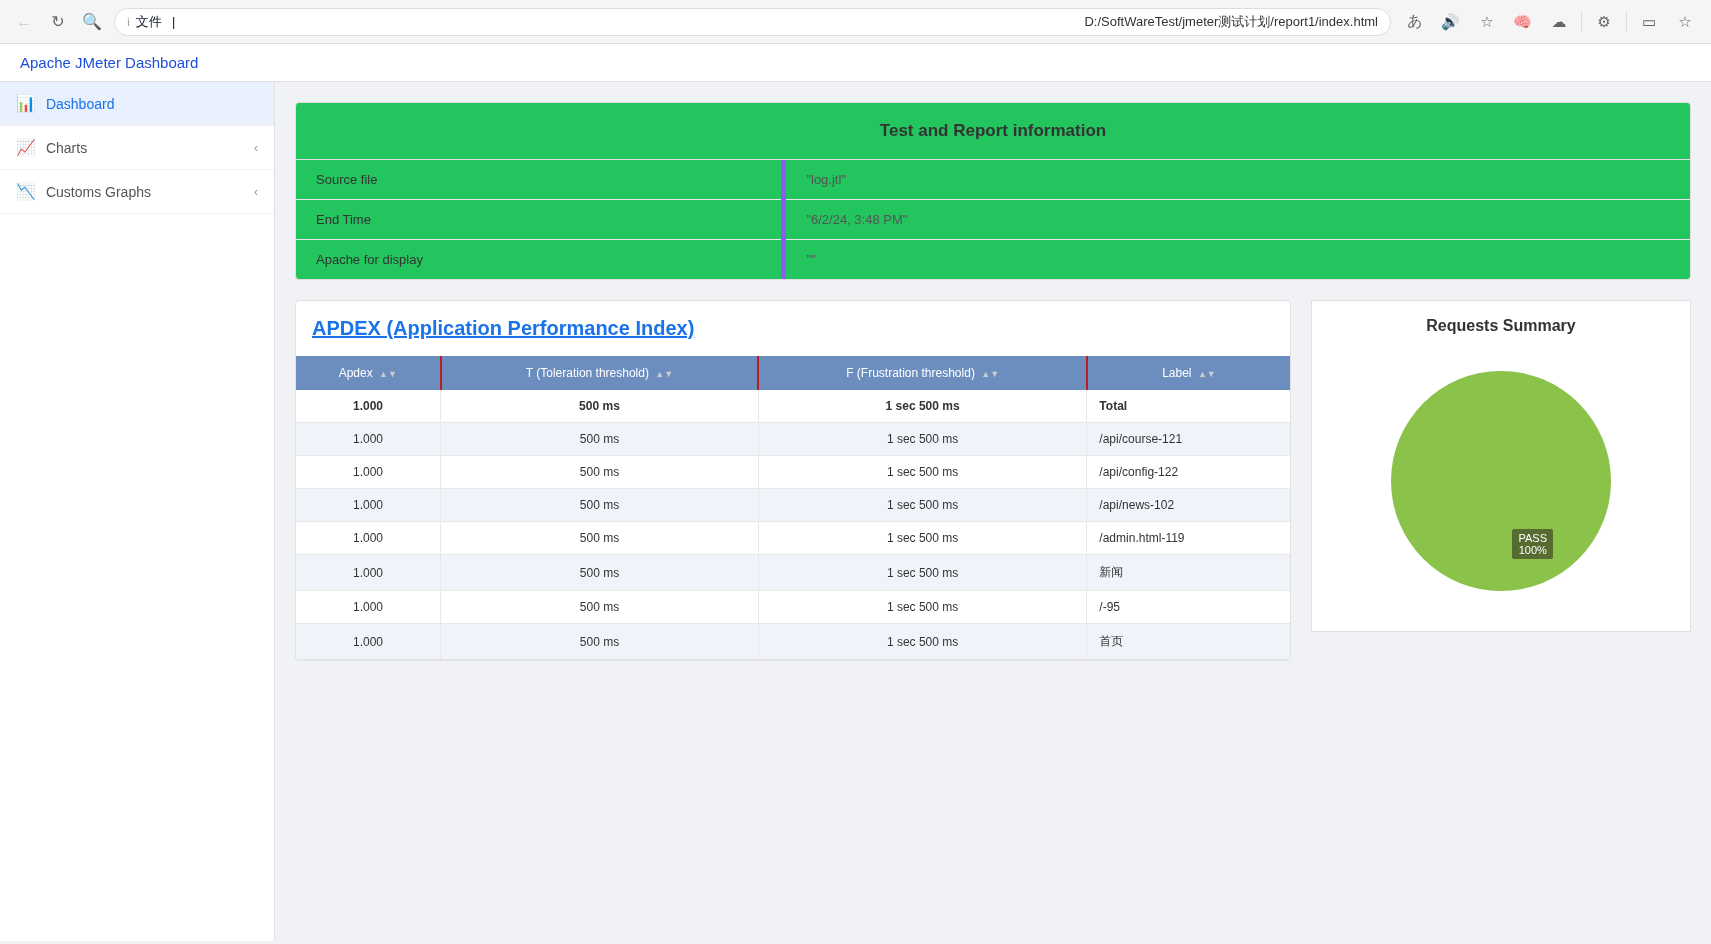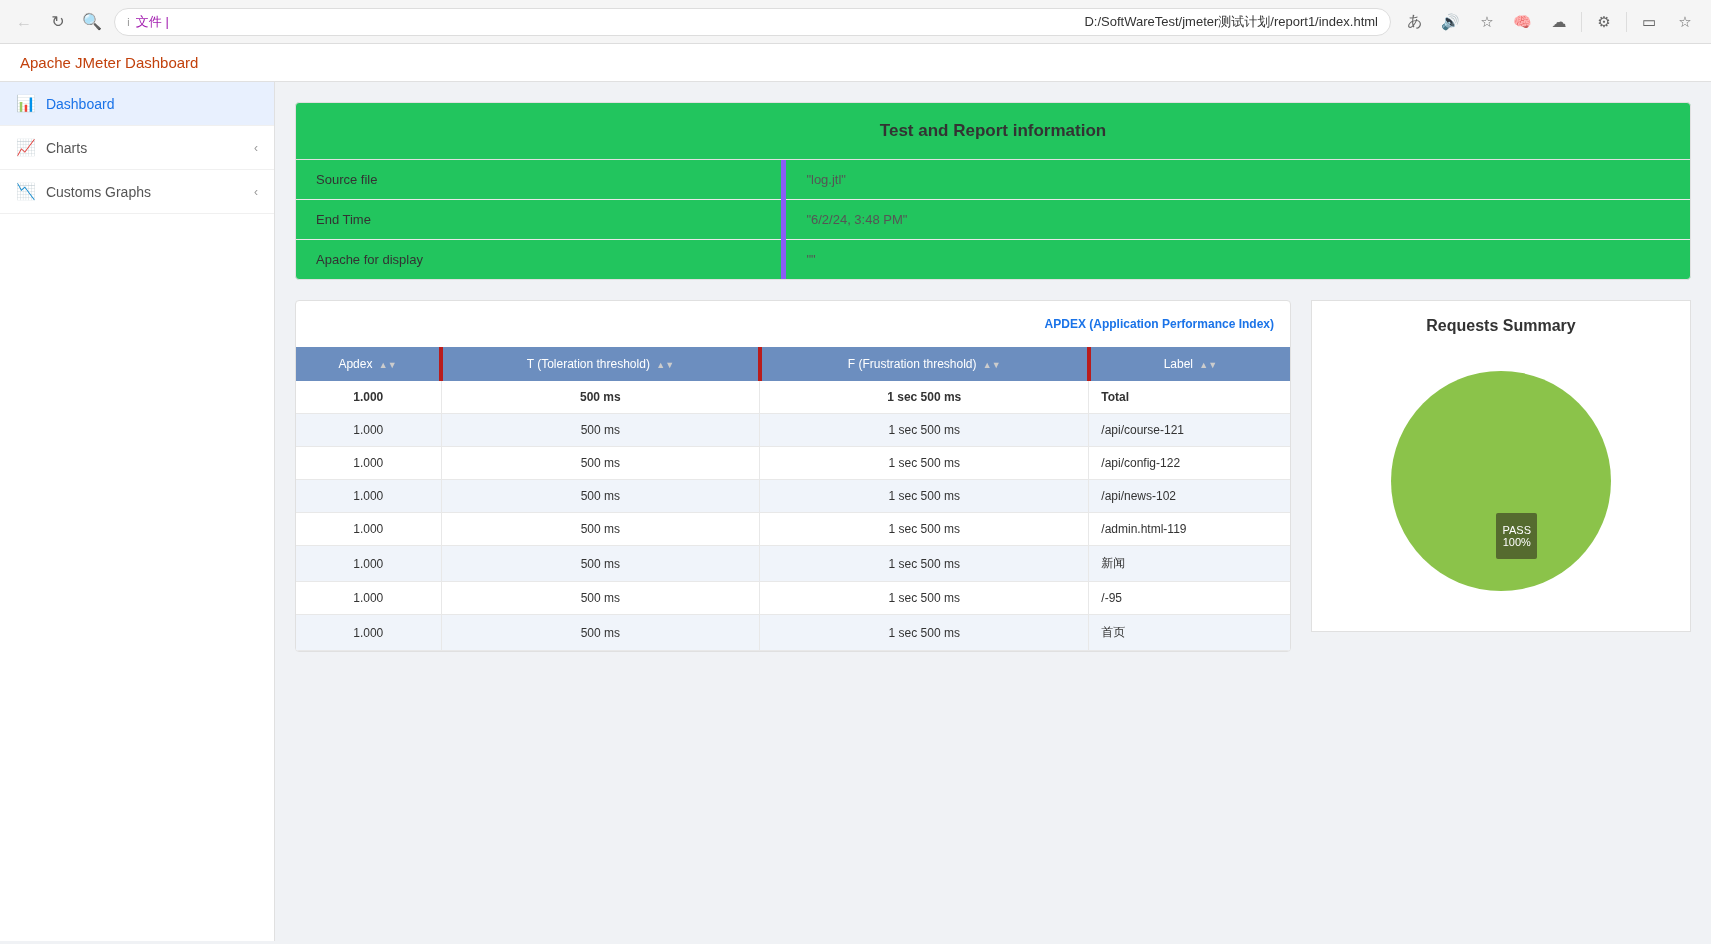--- a/index.html
+++ b/index.html
@@ -28,42 +28,42 @@
       background: white;
       border: 1px solid #ddd;
       border-radius: 20px;
       padding: 4px 12px;
       font-size: 13px;
       display: flex;
       align-items: center;
       gap: 6px;
     }
     .address-bar-icon { color: #999; font-size: 11px; }
-    .address-bar-text { color: #a21caf; flex: 1; }
+    .address-bar-text { color: #0f172a; flex: 1; font-family: Liberation Mono, monospace; }
     .browser-actions {
       display: flex; align-items: center; gap: 8px;
     }
     .browser-action-btn {
       width: 28px; height: 28px;
       border: none; background: none;
       cursor: pointer; color: #666;
       font-size: 15px;
       display: flex; align-items: center; justify-content: center;
       border-radius: 4px;
     }
     .divider-v { width: 1px; height: 20px; background: #ddd; }
 
     
     .app-header {
       background: white;
       padding: 10px 20px;
       border-bottom: 1px solid #e0e0e0;
       font-size: 15px;
       font-weight: 500;
-      color: #c2410c;
+      color: #1d4ed8;
     }
 
     
     .app-layout {
       display: flex;
       height: calc(100vh - 44px - 41px);
       overflow: hidden;
     }
 
     
@@ -139,35 +139,36 @@
     
     .apdex-card {
       flex: 1;
       background: white;
       border: 1px solid #e0e0e0;
       border-radius: 4px;
       overflow: hidden;
       min-width: 0;
     }
     .apdex-title {
-      text-align: right;
+      text-align: left;
       padding: 16px;
-      font-size: 12px;
+      font-size: 20px;
       font-weight: bold;
       color: #1a73e8;
+      text-decoration: underline;
     }
     .apdex-table { width: 100%; border-collapse: collapse; }
     .apdex-table th {
       background: #6c8ebf;
       color: white;
       padding: 10px 8px;
       font-size: 12px;
       font-weight: normal;
       text-align: center;
-      border-right: 4px solid #b91c1c;
+      border-right: 2px solid #b91c1c;
     }
     .apdex-table th:last-child { border-right: none; }
     .apdex-table td {
       padding: 9px 8px;
       font-size: 12px;
       text-align: center;
       border-bottom: 1px solid #e8e8e8;
       border-right: 1px solid #e8e8e8;
     }
     .apdex-table td:last-child { border-right: none; text-align: left; padding-left: 12px; }
@@ -200,24 +201,24 @@
       position: relative;
     }
     .pie-chart {
       position: relative;
       width: 240px;
       height: 240px;
     }
     .pass-badge {
       position: absolute;
       bottom: 42px;
-      right: 84px;
+      right: 68px;
       background: #556b2f;
       color: white;
-      padding: 11px 6px;
+      padding: 3px 6px;
       font-size: 11px;
       text-align: center;
       border-radius: 2px;
     }
   </style>
 </head>
 <body>
 
 <div class="browser-chrome">
   <button class="browser-nav-btn" disabled="">←</button>

